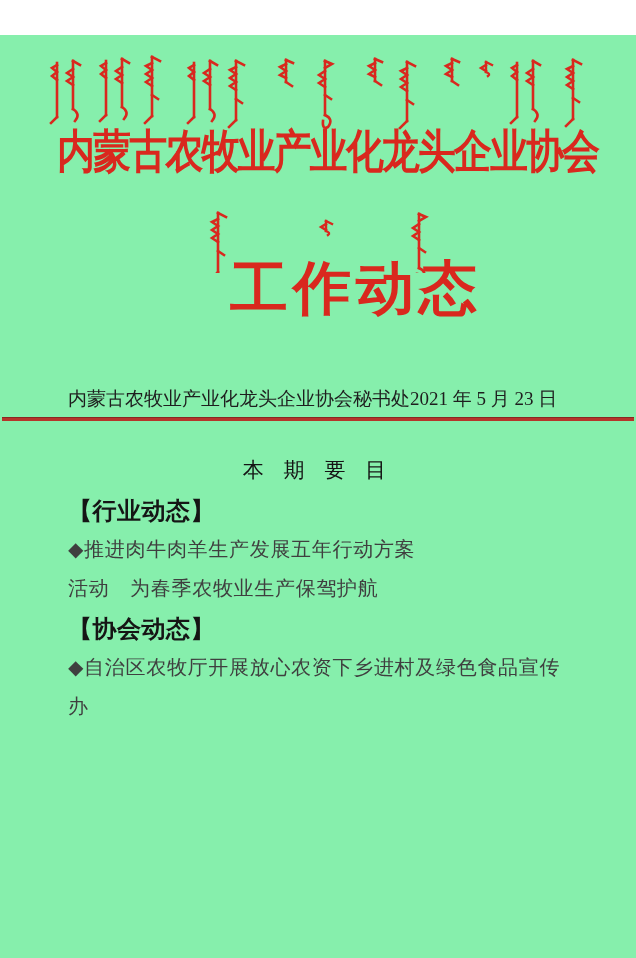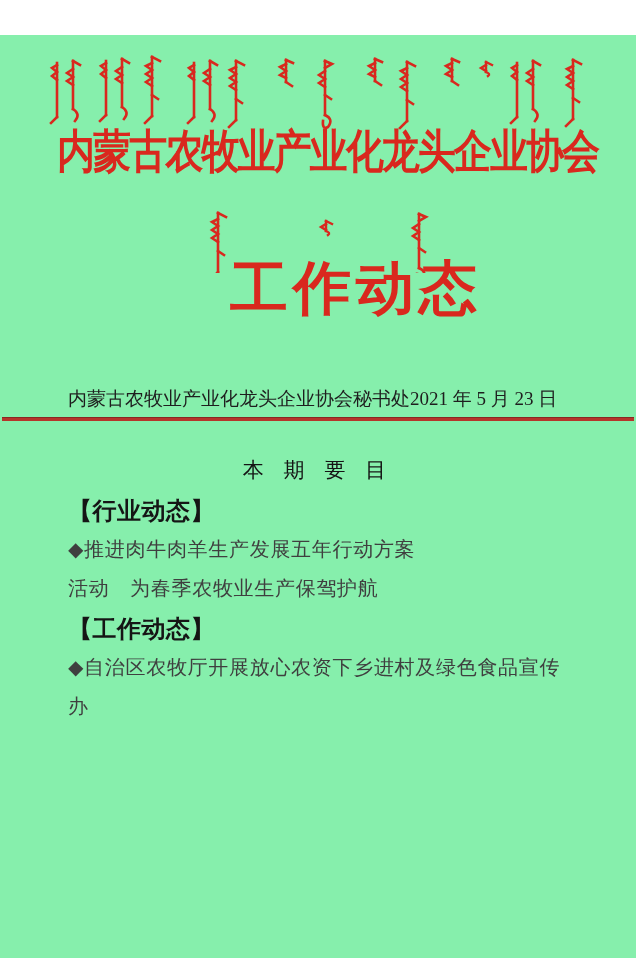--- a/index.html
+++ b/index.html
@@ -138,20 +138,20 @@
   </div>
 
   <div class="rule"></div>
 
   <div class="toc-heading">本 期 要 目</div>
 
   <div class="toc">
     <div class="section-label">【行业动态】</div>
     <div class="toc-line">◆推进肉牛肉羊生产发展五年行动方案</div>
     <div class="toc-line">活动　为春季农牧业生产保驾护航</div>
-    <div class="section-label">【工作动态】</div>
+    <div class="section-label">【协会动态】</div>
     <div class="toc-line">◆自治区农牧厅开展放心农资下乡进村及绿色食品宣传</div>
     <div class="toc-line">办</div>
   </div>
 
   <div class="page-num">- 1 -</div>
 
 </div>
 
 </body></html>

